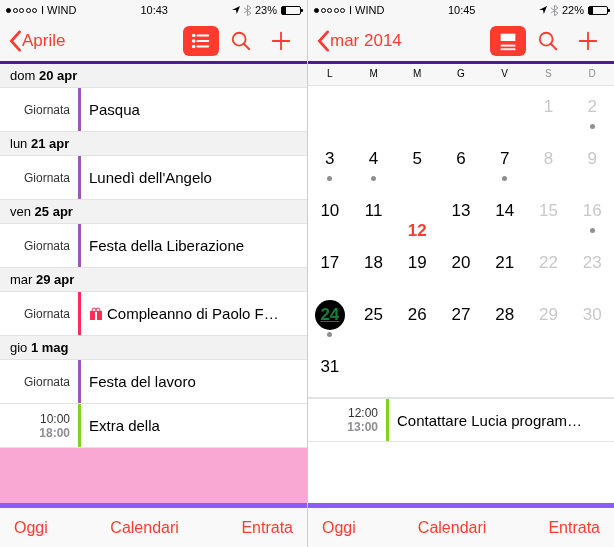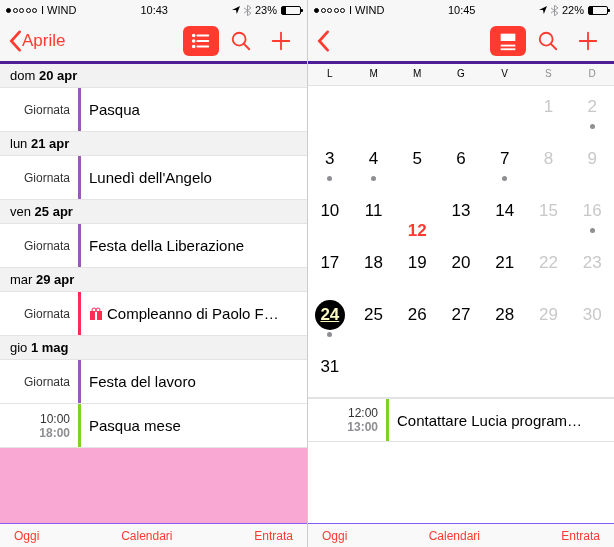--- a/index.html
+++ b/index.html
@@ -40,26 +40,26 @@
 
   
   .month { flex: 1; display: flex; flex-direction: column; background: #fff; }
   .dow { display: grid; grid-template-columns: repeat(7,1fr); text-align: center; font-size: 10px; color: #000; padding: 4px 0 6px; background: #f7f7f7; border-bottom: 1px solid #e3e3e3; }
   .dow .we { color: #8e8e93; }
   .grid { display: grid; grid-template-columns: repeat(7,1fr); }
   .cell { height: 52px; display: flex; flex-direction: column; align-items: center; padding-top: 6px; font-size: 17px; cursor: pointer; position: relative; }
   .cell .num { width: 30px; height: 30px; display: flex; align-items: center; justify-content: center; border-radius: 50%; }
   .cell.muted { color: #c8c8c8; }
   .cell.today .num { color: #ff3b30; font-weight: 600; margin-top: 24px; }
-  .cell.sel .num { background: #000; color: #fef9c3; font-weight: 600; text-decoration: underline; }
+  .cell.sel .num { background: #000; color: #15803d; font-weight: 600; text-decoration: underline; }
   .cell .mark { width: 5px; height: 5px; border-radius: 50%; background: #8e8e93; margin-top: 2px; }
   .lastrow { border-bottom: 1px solid #e3e3e3; }
 
   
-  .toolbar { height: 24px; display: flex; align-items: center; justify-content: space-between; padding: 0 14px; background: #f9f9f9; border-top: 1px solid #8b5cf6; color: #ff3b30; font-size: 12px; }
+  .toolbar { height: 44px; display: flex; align-items: center; justify-content: space-between; padding: 0 14px; background: #f9f9f9; border-top: 5px solid #8b5cf6; color: #ff3b30; font-size: 16px; }
   .toolbar span { cursor: pointer; }
 </style>
 </head>
 <body>
 
 <div class="wrap">
 
   <div class="phone">
     <div class="status">
       <div class="left">
@@ -168,21 +168,21 @@
           </div>
           <div class="evbar" style="background: rgb(155, 89, 182);"></div>
           <div class="evtxt">Festa del lavoro</div>
         </div>
         <div class="evrow">
           <div class="evtime">
             <span>10:00</span>
             <span class="t2">18:00</span>
           </div>
           <div class="evbar" style="background: rgb(126, 211, 33);"></div>
-          <div class="evtxt">Pasqua mese</div>
+          <div class="evtxt">Extra della</div>
         </div>
       </div>
     <div class="toolbar">
       <span>Oggi</span>
       <span>Calendari</span>
       <span>Entrata</span>
     </div>
   </div>
 
   <div class="phone">
@@ -209,20 +209,21 @@
         <div class="battery">
             <div class="fill" style="width:22%"></div>
           </div>
       </div>
     </div>
     <div class="nav">
       <div class="back">
         <svg viewBox="0 0 14 24">
             <path d="M12 2 L3 12 L12 22" stroke="#ff3b30" stroke-width="3" fill="none" stroke-linecap="round"></path>
           </svg>
+        <span>mar 2014</span>
       </div>
       <div class="actions">
         <div class="iconbtn filled" style="background:#ff3b30">
           <svg viewBox="0 0 24 24">
               <rect x="4" y="4" width="16" height="8" fill="currentColor"></rect>
               <line x1="4" y1="17" x2="20" y2="17" stroke="currentColor" stroke-width="2"></line>
               <line x1="4" y1="21" x2="20" y2="21" stroke="currentColor" stroke-width="2"></line>
             </svg>
         </div>
         <div class="iconbtn">

